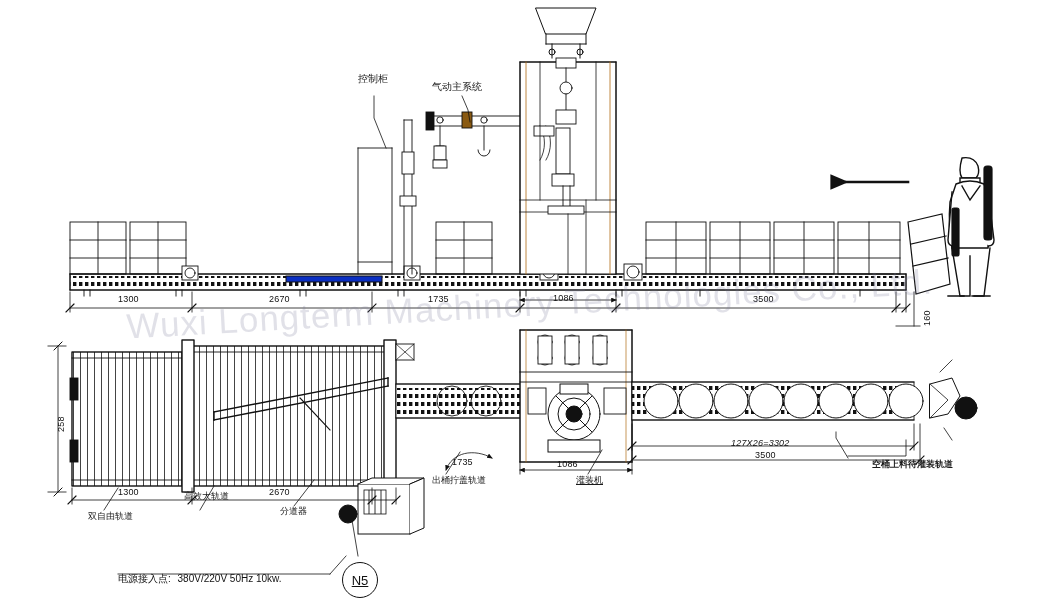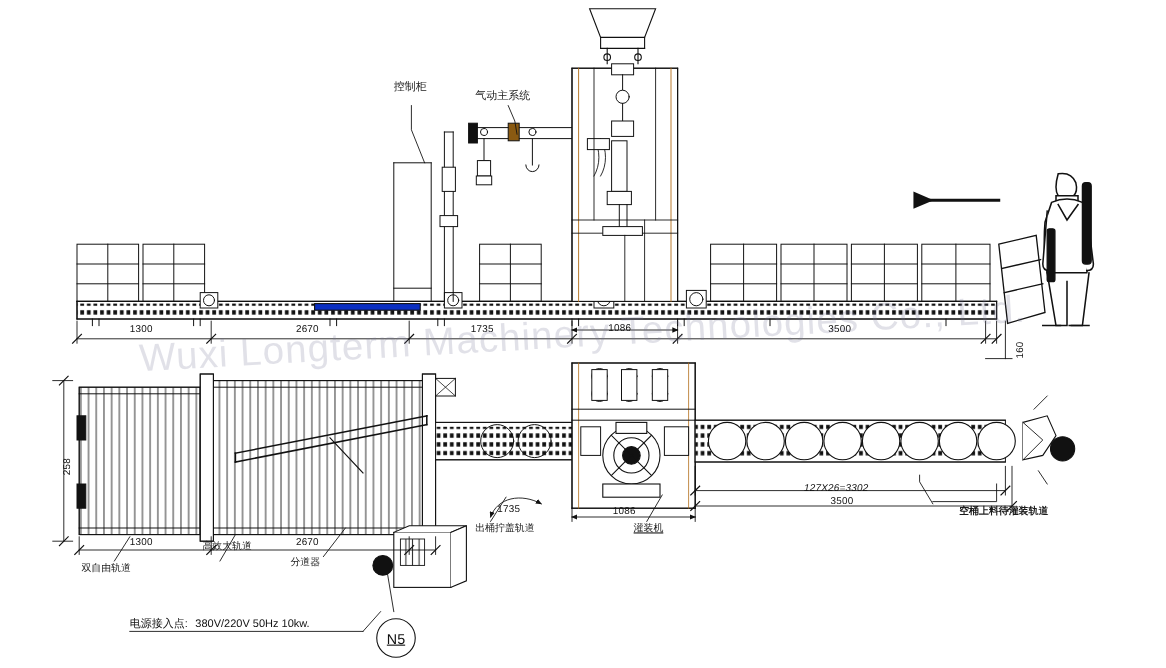--- a/index.html
+++ b/index.html
@@ -11,21 +11,21 @@
   .dim{font-size:9px;letter-spacing:.2px;}
   .cn{font-size:10px;color:#1a1a1a;}
   .cn-sm{font-size:9px;color:#1a1a1a;}
   .vert{transform:rotate(-90deg);transform-origin:left top;}
   .wm{position:absolute;left:0;top:0;width:1060px;height:607px;pointer-events:none;
       display:flex;align-items:center;justify-content:center;}
   .wm span{font-size:35px;color:rgba(120,120,150,.22);font-family:"Liberation Sans",sans-serif;
       letter-spacing:1px;white-space:nowrap;transform:rotate(-3.2deg);font-weight:400;}
   .balloon{position:absolute;border:1.6px solid #111;border-radius:50%;
       display:flex;align-items:center;justify-content:center;font-size:13px;color:#111;background:#fff;text-decoration:underline;}
-  .pwr{position:absolute;font-size:10px;color:#111;white-space:nowrap;}
+  .pwr{position:absolute;font-size:10px;color:#111;white-space:nowrap;margin-top:12px;}
   .pwr b{font-weight:400;}
 </style>
 </head>
 <body>
 
 <div id="stage">
 
   <svg width="1060" height="607" viewBox="0 0 1060 607">
     <defs>
       <marker id="ar" markerWidth="7" markerHeight="7" refX="6" refY="3" orient="auto">
@@ -415,23 +415,23 @@
   <div class="lbl cn" style="left:432px;top:80px;font-family:Liberation Serif, serif;">气动主系统</div>
 
   <div class="lbl dim vert" style="left:56px;top:432px;">258</div>
   <div class="lbl dim" style="left:118px;top:487px;">1300</div>
   <div class="lbl dim" style="left:269px;top:487px;">2670</div>
   <div class="lbl dim" style="left:452px;top:457px;">1735</div>
   <div class="lbl dim" style="left:557px;top:459px;">1086</div>
   <div class="lbl dim" style="left:731px;top:438px;font-style:italic;">127X26=3302</div>
   <div class="lbl dim" style="left:755px;top:450px;">3500</div>
 
-  <div class="lbl cn-sm" style="left:74px;top:510px;">双自由轨道</div>
+  <div class="lbl cn-sm" style="left:88px;top:510px;">双自由轨道</div>
   <div class="lbl cn-sm" style="left:184px;top:490px;">高效大轨道</div>
-  <div class="lbl cn-sm" style="left:264px;top:505px;">分道器</div>
+  <div class="lbl cn-sm" style="left:280px;top:505px;">分道器</div>
   <div class="lbl cn-sm" style="left:432px;top:474px;">出桶拧盖轨道</div>
   <div class="lbl cn-sm" style="left:576px;top:474px;text-decoration:underline;">灌装机</div>
   <div class="lbl cn-sm" style="left:872px;top:458px;font-weight:bold;">空桶上料待灌装轨道</div>
 
   <div class="pwr" style="left:118px;top:560px;">
     <b>电源接入点:</b>
     <span style="margin-left:4px;">380V/220V  50Hz  10kw.</span>
   </div>
 
   <div class="balloon" style="left:342px;top:562px;width:34px;height:34px;">N5</div>

